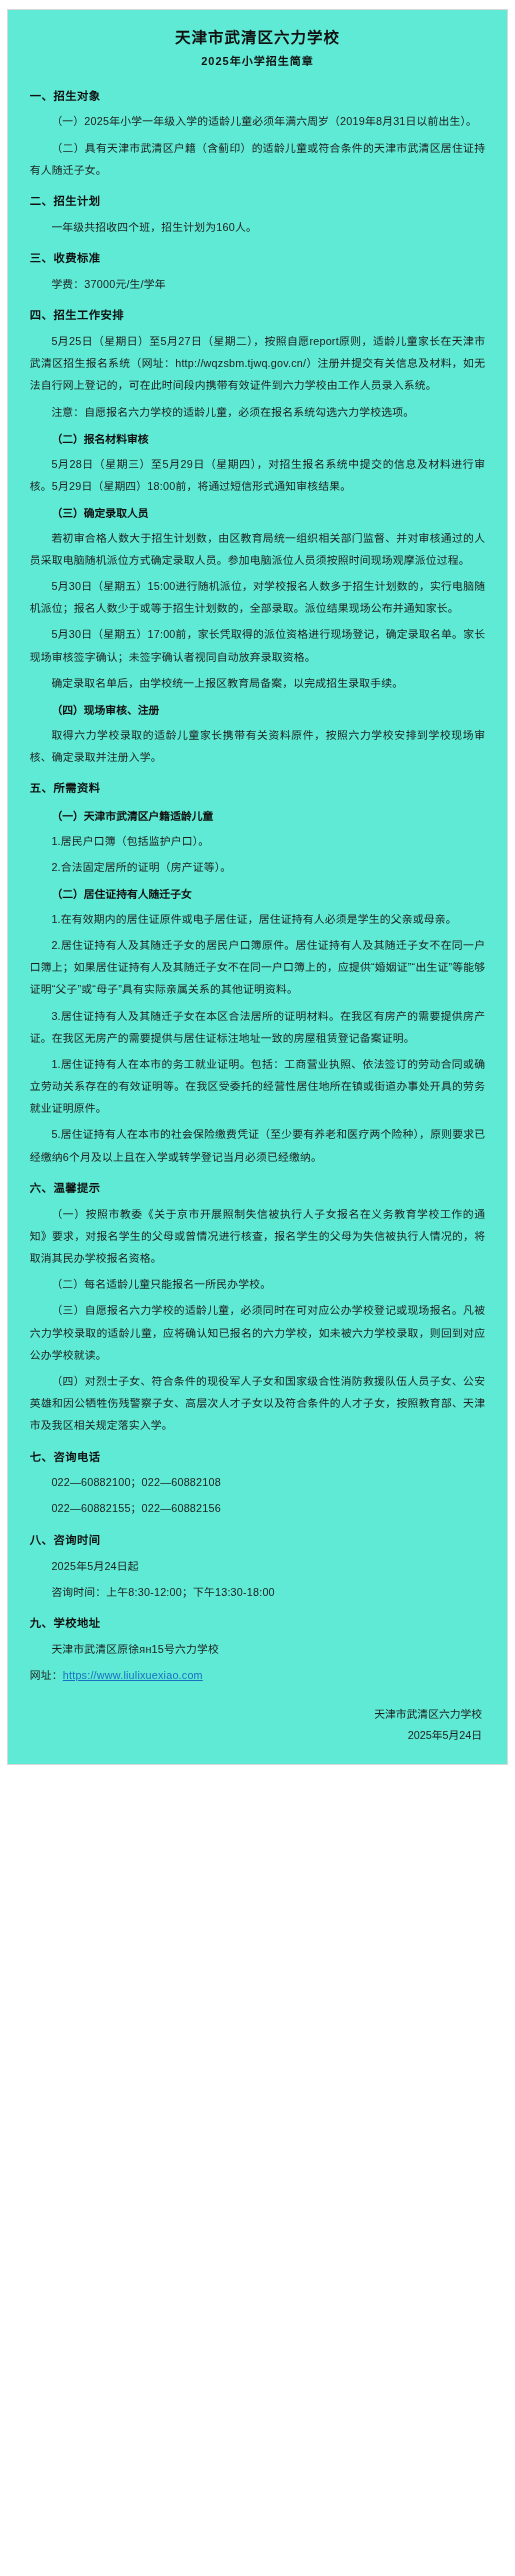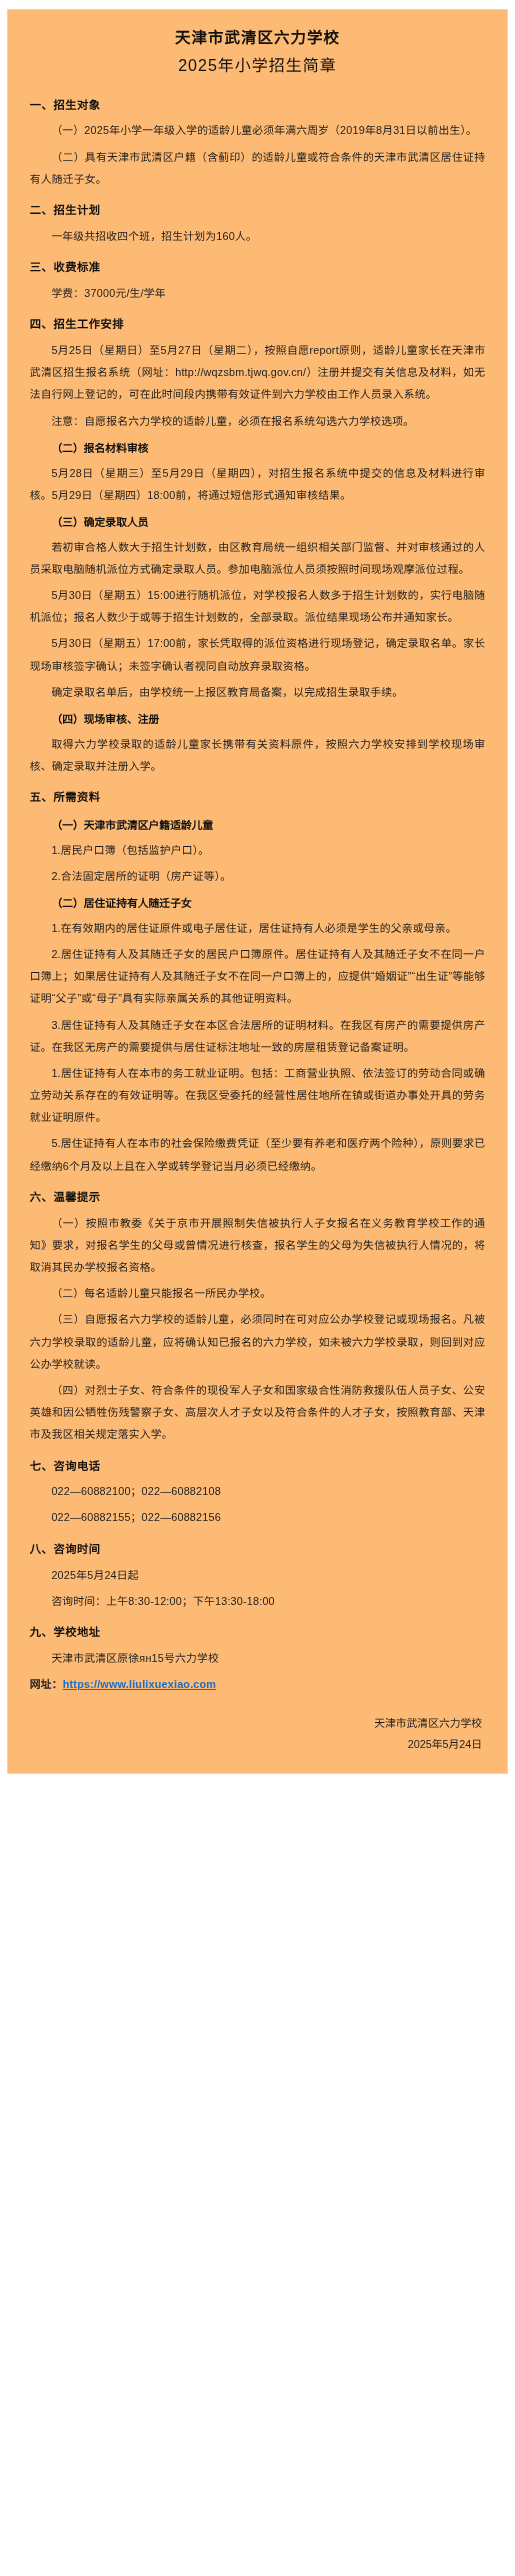--- a/index.html
+++ b/index.html
@@ -18,52 +18,51 @@
     background: #ffffff;
     box-sizing: border-box;
     padding: 0;
     position: relative;
   }
   .sheet {
     border: 0.5px solid #d8d8d8;
     margin: 9.3px 7.2px 5.2px 7.2px;
     padding: 13.4px 21.6px 17.5px 21.6px;
     box-sizing: border-box;
-    background: #fdba74;
+    background: #5eead4;
   }
   .title-block {
     text-align: center;
     margin-bottom: 13.4px;
   }
   .title-line-1 {
     font-size: 15.5px;
     font-weight: bold;
     letter-spacing: 1px;
     line-height: 1.8;
     color: #111;
   }
   .title-line-2 {
-    font-size: 16px;
-    font-weight: normal;
+    font-size: 11px;
+    font-weight: bold;
     letter-spacing: 1px;
     line-height: 1.8;
     color: #111;
   }
   p.para {
     font-size: 10.8px;
     line-height: 2.05;
     text-align: justify;
     text-indent: 2em;
     margin: 0 0 4.1px 0;
     color: #1d1d1d;
     letter-spacing: 0.2px;
   }
   p.para.noindent {
     text-indent: 0;
-    font-weight: bold;
   }
   h2.section {
     font-size: 11.3px;
     font-weight: bold;
     line-height: 2.0;
     margin: 9.3px 0 3.1px 0;
     color: #111;
     letter-spacing: 0.5px;
   }
   h3.subsection {

